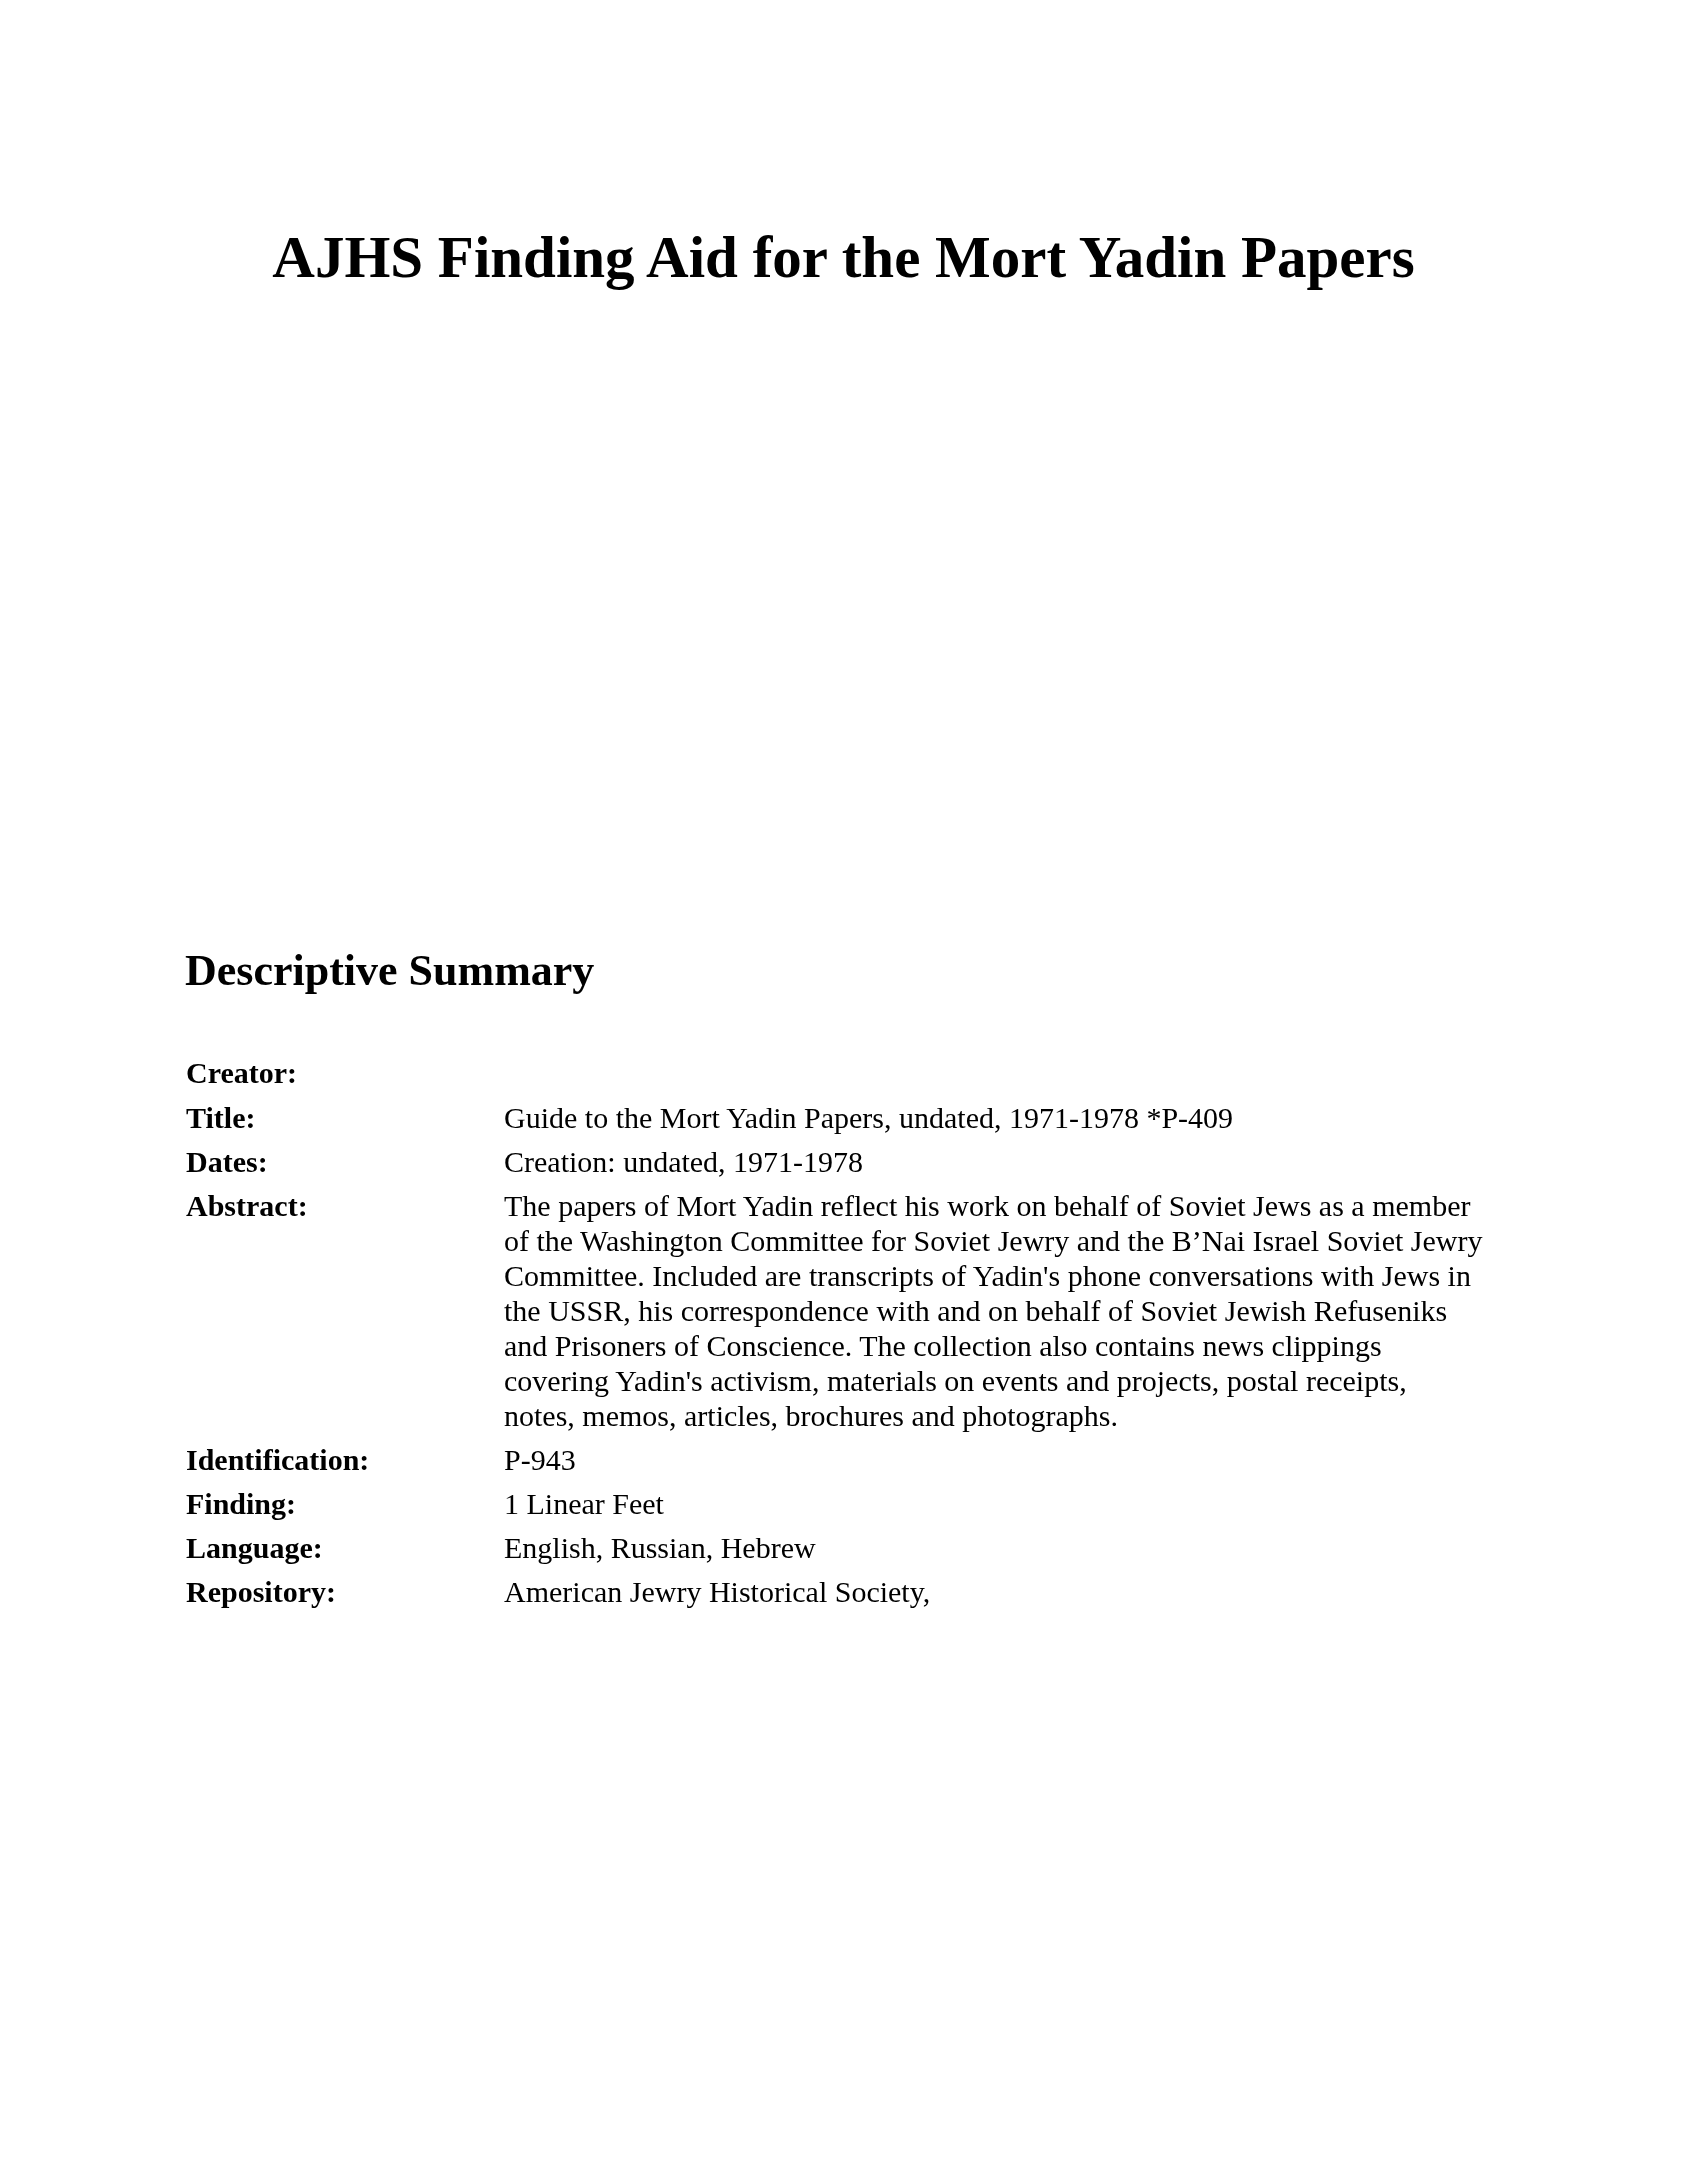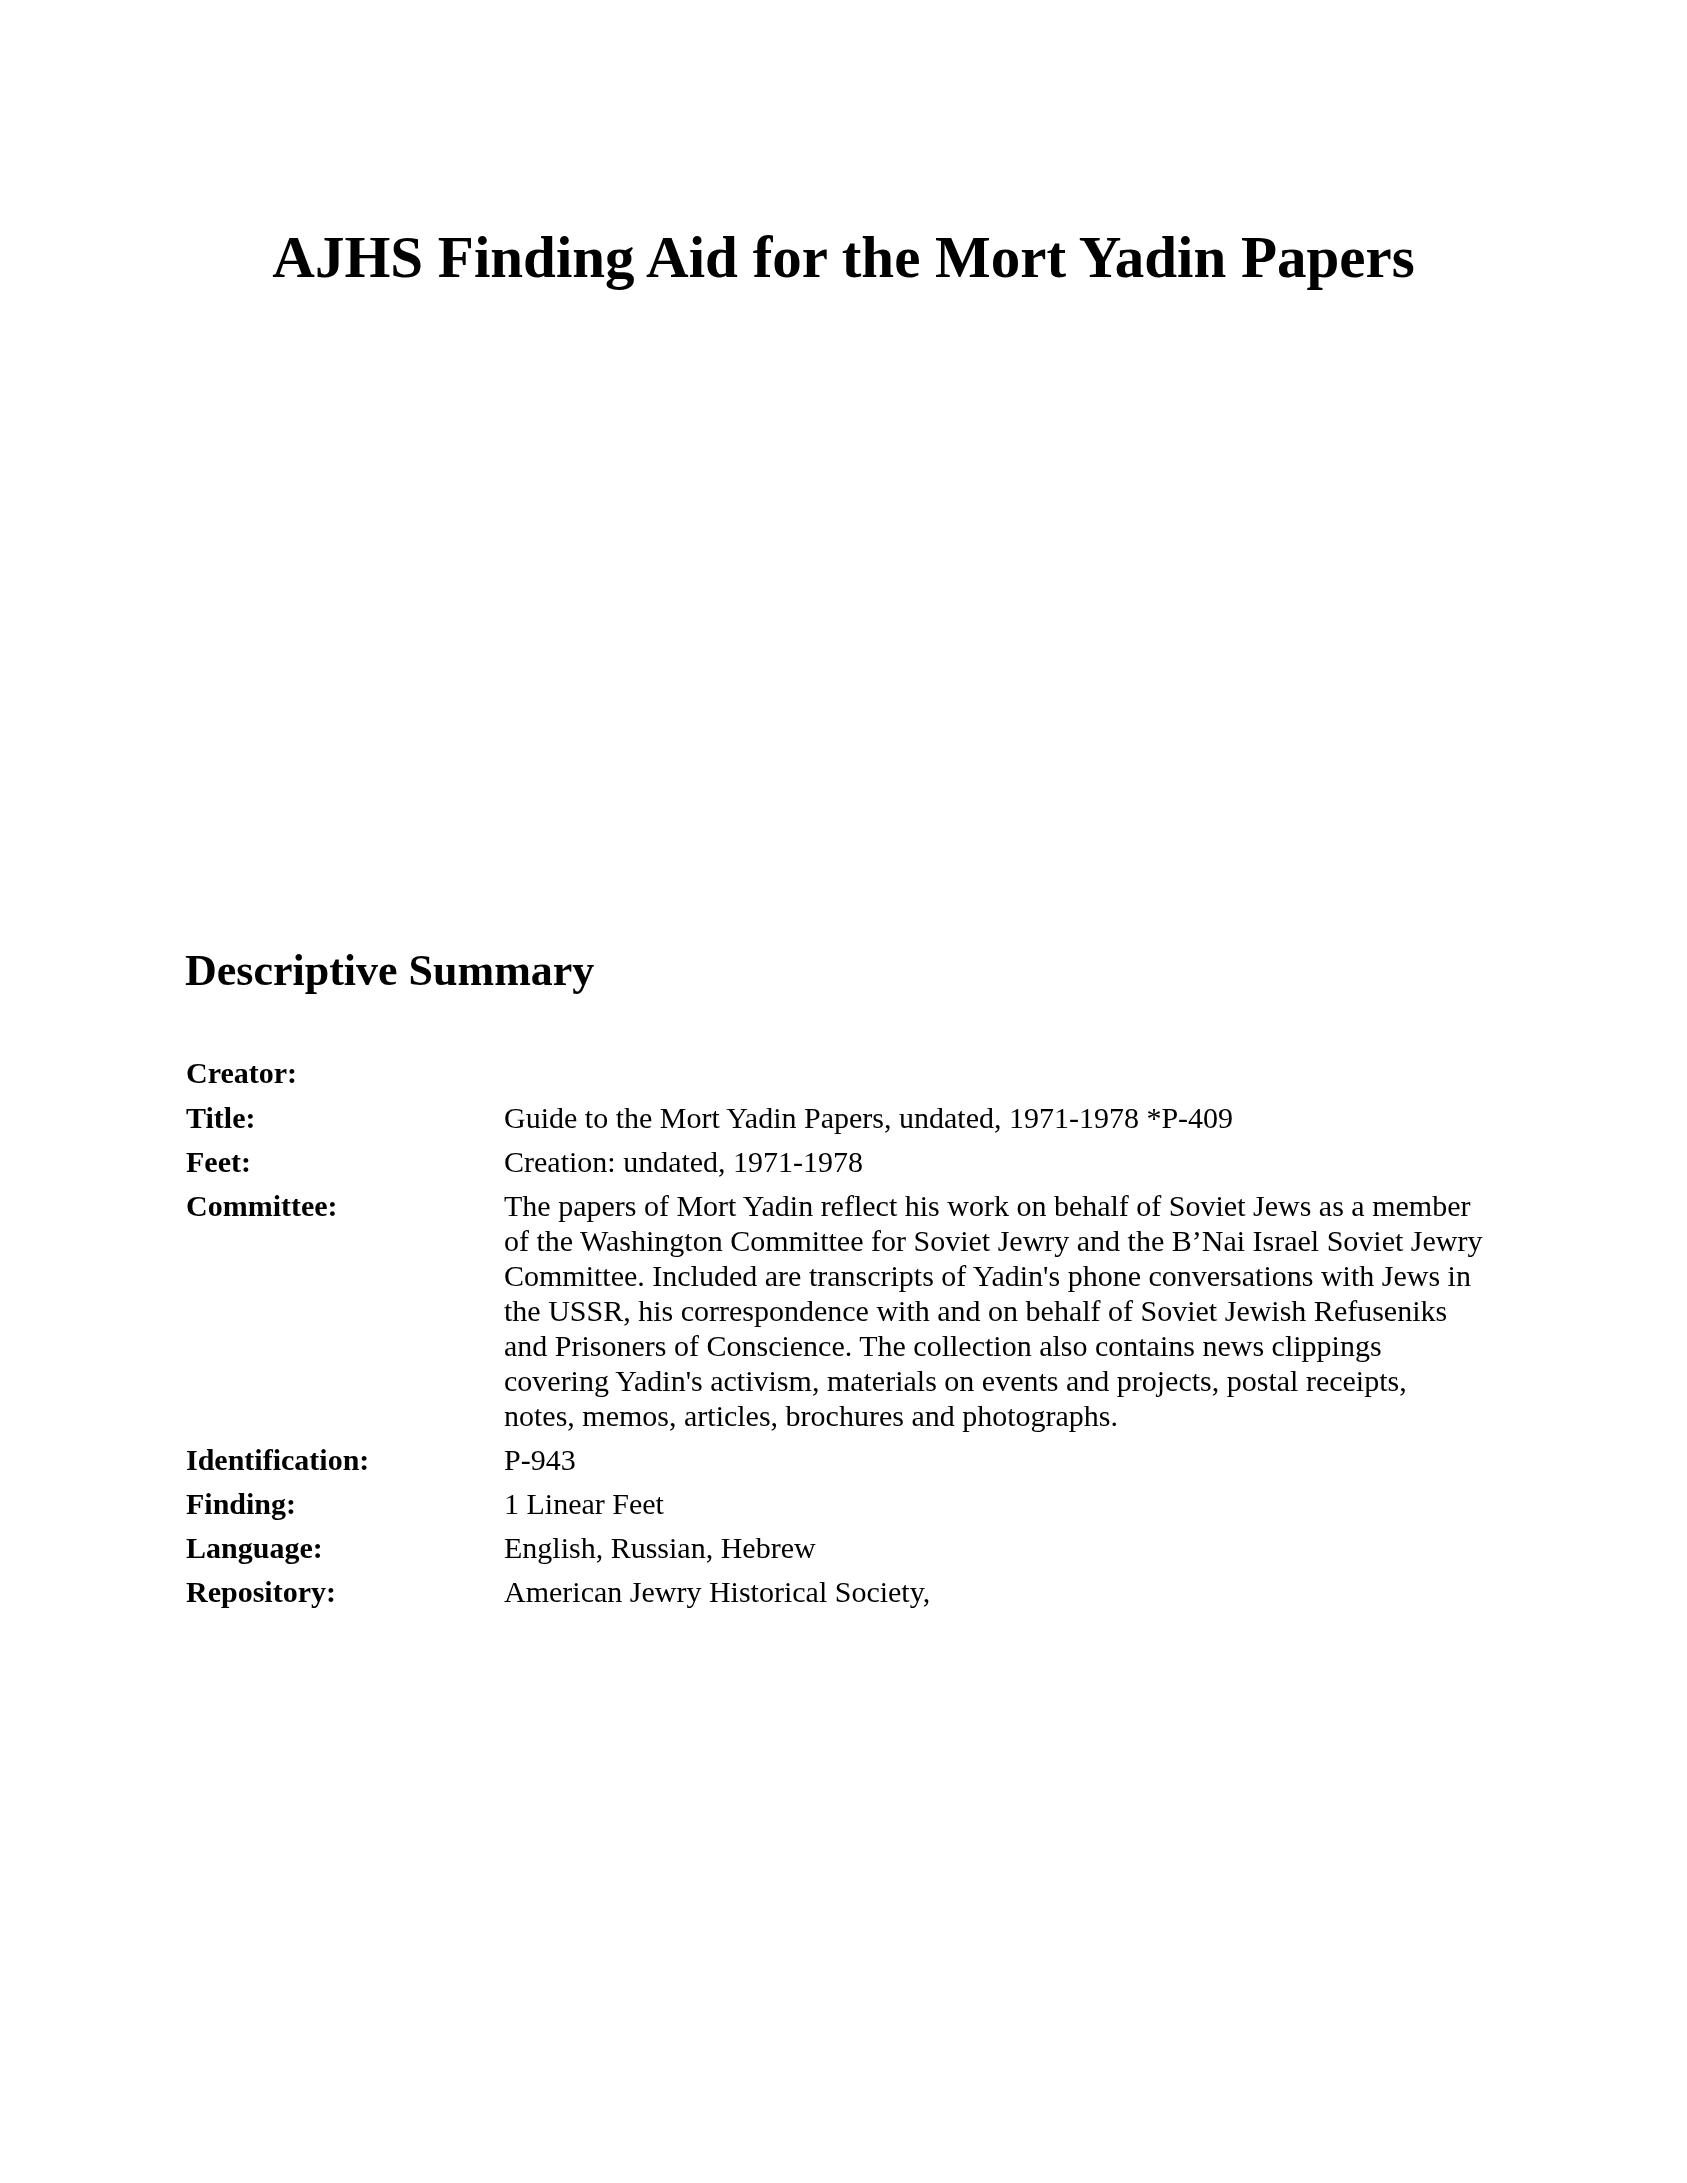--- a/index.html
+++ b/index.html
@@ -72,26 +72,26 @@
     <div class="field-row">
       <div class="field-label">Creator:</div>
     </div>
 
     <div class="field-row">
       <div class="field-label">Title:</div>
       <div class="field-value">Guide to the Mort Yadin Papers, undated, 1971-1978 *P-409</div>
     </div>
 
     <div class="field-row">
-      <div class="field-label">Feet:</div>
+      <div class="field-label">Dates:</div>
       <div class="field-value">Creation: undated, 1971-1978</div>
     </div>
 
     <div class="field-row">
-      <div class="field-label">Committee:</div>
+      <div class="field-label">Abstract:</div>
       <div class="field-value">The papers of Mort Yadin reflect his work on behalf of Soviet Jews as a member of the Washington Committee for Soviet Jewry and the B’Nai Israel Soviet Jewry Committee. Included are transcripts of Yadin's phone conversations with Jews in the USSR, his correspondence with and on behalf of Soviet Jewish Refuseniks and Prisoners of Conscience. The collection also contains news clippings covering Yadin's activism, materials on events and projects, postal receipts, notes, memos, articles, brochures and photographs.</div>
     </div>
 
     <div class="field-row">
       <div class="field-label">Identification:</div>
       <div class="field-value">P-943</div>
     </div>
 
     <div class="field-row">
       <div class="field-label">Finding:</div>

